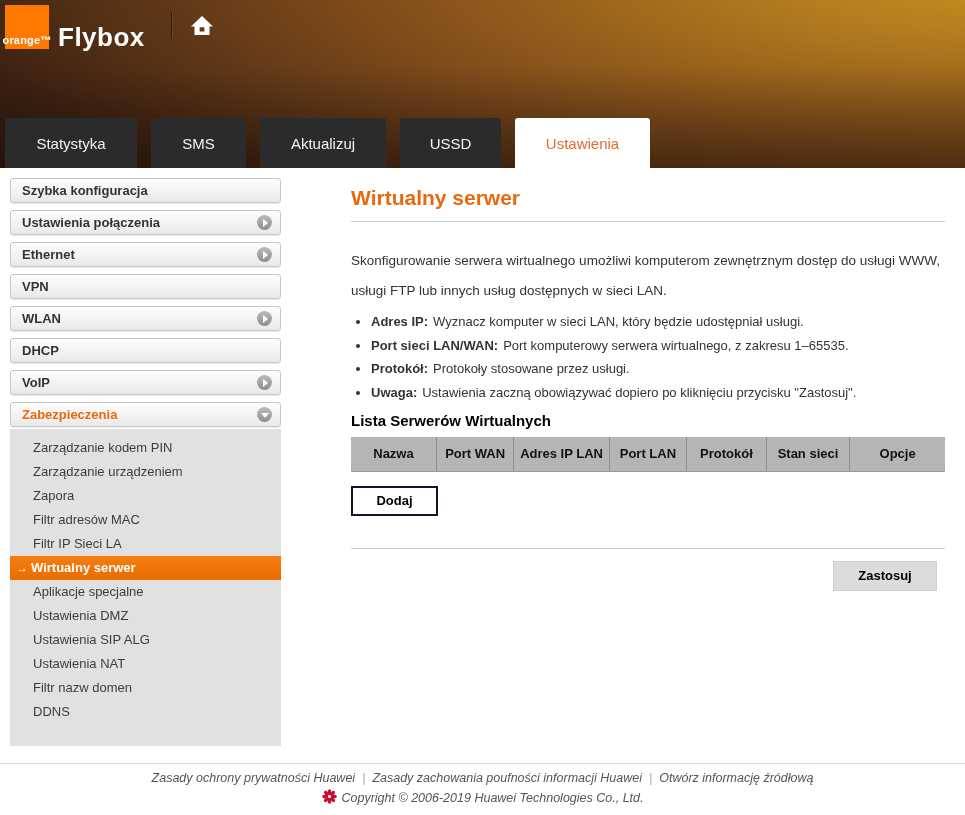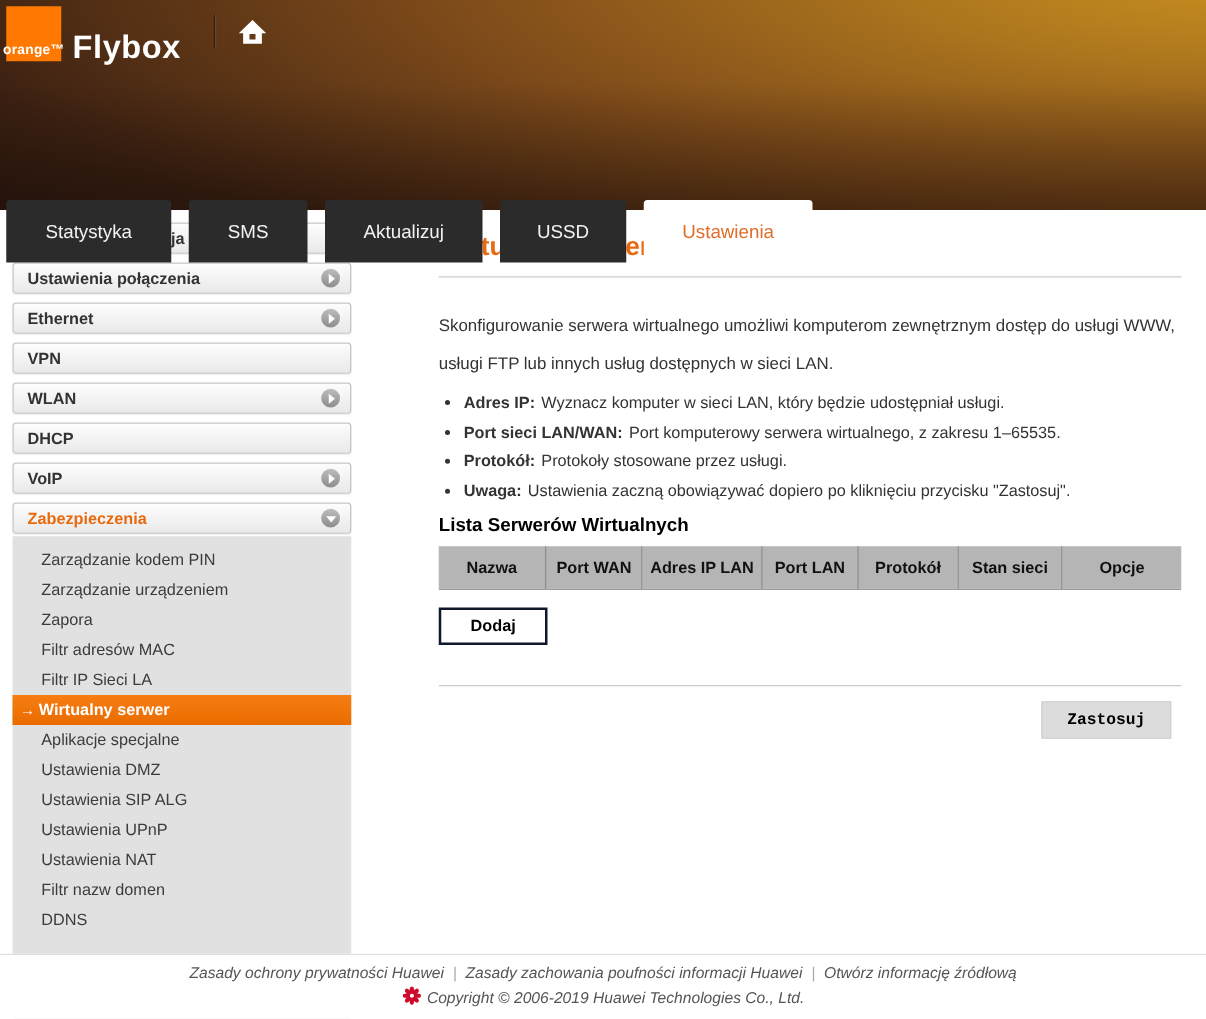--- a/index.html
+++ b/index.html
@@ -53,21 +53,20 @@
     padding-left: 5px;
   }
   .tab {
     height: 50px;
     display: flex; align-items: center; justify-content: center;
     background: #2b2b2b;
     color: #f2f2f2;
     font-size: 15px;
     border-radius: 3px 3px 0 0;
     cursor: pointer;
-    margin-top: 42px;
   }
   .tab.t0 { width: 132px; }
   .tab.t1 { width: 95px; }
   .tab.t2 { width: 126px; }
   .tab.t3 { width: 101px; }
   .tab.t4 { width: 135px; }
   .tab.t5 { width: 154px; }
   .tab.active { background: #ffffff; color: #e06d2a; }
 
   
@@ -174,21 +173,21 @@
     font-family: "Liberation Sans", sans-serif;
     font-size: 13px; font-weight: bold; color: #000;
     cursor: pointer;
   }
   .apply-rule { border: 0; border-top: 1px solid #cccccc; margin-top: 32px; }
   .apply-row { display: flex; justify-content: flex-end; margin-top: 12px; }
   .apply-btn {
     width: 104px; height: 30px;
     background: #dcdcdc;
     border: 1px solid #d0d0d0;
-    font-family: Liberation Mono, monospace;
+    font-family: Liberation Sans, sans-serif;
     font-size: 13px; font-weight: bold; color: #000;
     margin-right: 8px;
     cursor: pointer;
   }
 
   
   .footer {
     position: absolute; left: 0; bottom: 0; width: 100%;
     border-top: 1px solid #dedede;
     background: #fff;
@@ -273,21 +272,20 @@
     <div class="submenu">
       <a class="submenu-item">Zarządzanie kodem PIN</a>
       <a class="submenu-item">Zarządzanie urządzeniem</a>
       <a class="submenu-item">Zapora</a>
       <a class="submenu-item">Filtr adresów MAC</a>
       <a class="submenu-item">Filtr IP Sieci LA</a>
       <a class="submenu-item selected">Wirtualny serwer</a>
       <a class="submenu-item">Aplikacje specjalne</a>
       <a class="submenu-item">Ustawienia DMZ</a>
       <a class="submenu-item">Ustawienia SIP ALG</a>
-      <a class="submenu-item">Ustawienia UPnP</a>
       <a class="submenu-item">Ustawienia NAT</a>
       <a class="submenu-item">Filtr nazw domen</a>
       <a class="submenu-item">DDNS</a>
     </div>
 
     <div class="acc-btn">
       <span class="acc-label">System</span>
       <span class="arrow-circle right"></span>
     </div>
   </div>

